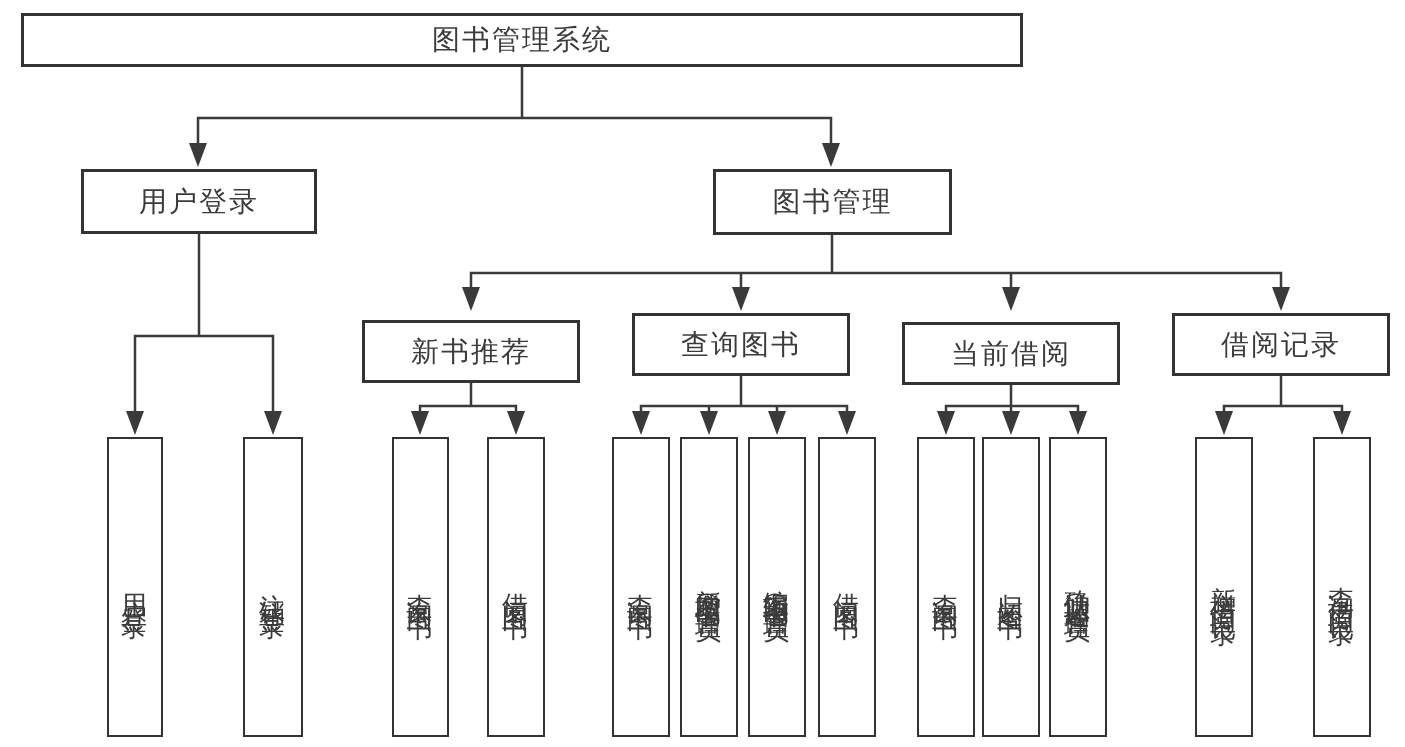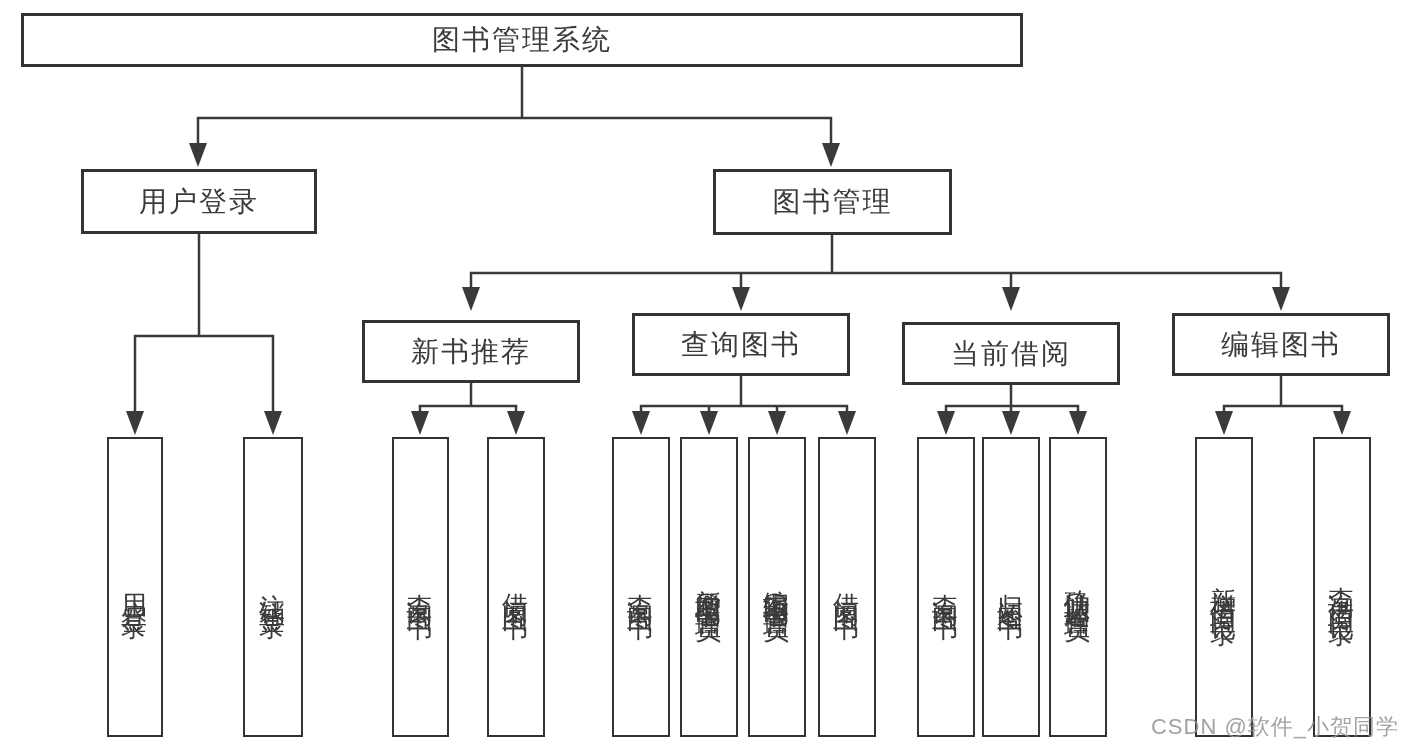--- a/index.html
+++ b/index.html
@@ -130,21 +130,21 @@
   </svg>
 
   <div id="n-root" class="node hbox">图书管理系统</div>
 
   <div id="n-login" class="node hbox">用户登录</div>
   <div id="n-mgmt" class="node hbox">图书管理</div>
 
   <div id="n-nbr" class="node hbox">新书推荐</div>
   <div id="n-bb" class="node hbox">查询图书</div>
   <div id="n-cb" class="node hbox">当前借阅</div>
-  <div id="n-br" class="node hbox">编辑图书</div>
+  <div id="n-br" class="node hbox">借阅记录</div>
 
   <div id="n-a1" class="node vbox">
     <span class="vtext">用户登录</span>
   </div>
   <div id="n-a2" class="node vbox">
     <span class="vtext">注销登录</span>
   </div>
 
   <div id="n-b1" class="node vbox">
     <span class="vtext">查询图书</span>
@@ -176,15 +176,14 @@
     <span class="vtext vtext-long">确认归还（管理员）</span>
   </div>
 
   <div id="n-e1" class="node vbox">
     <span class="vtext">新增借阅记录</span>
   </div>
   <div id="n-e2" class="node vbox">
     <span class="vtext">查询借阅记录</span>
   </div>
 
-  <div class="watermark">CSDN @软件_小贺同学</div>
 
 </div>
 
 </body></html>

